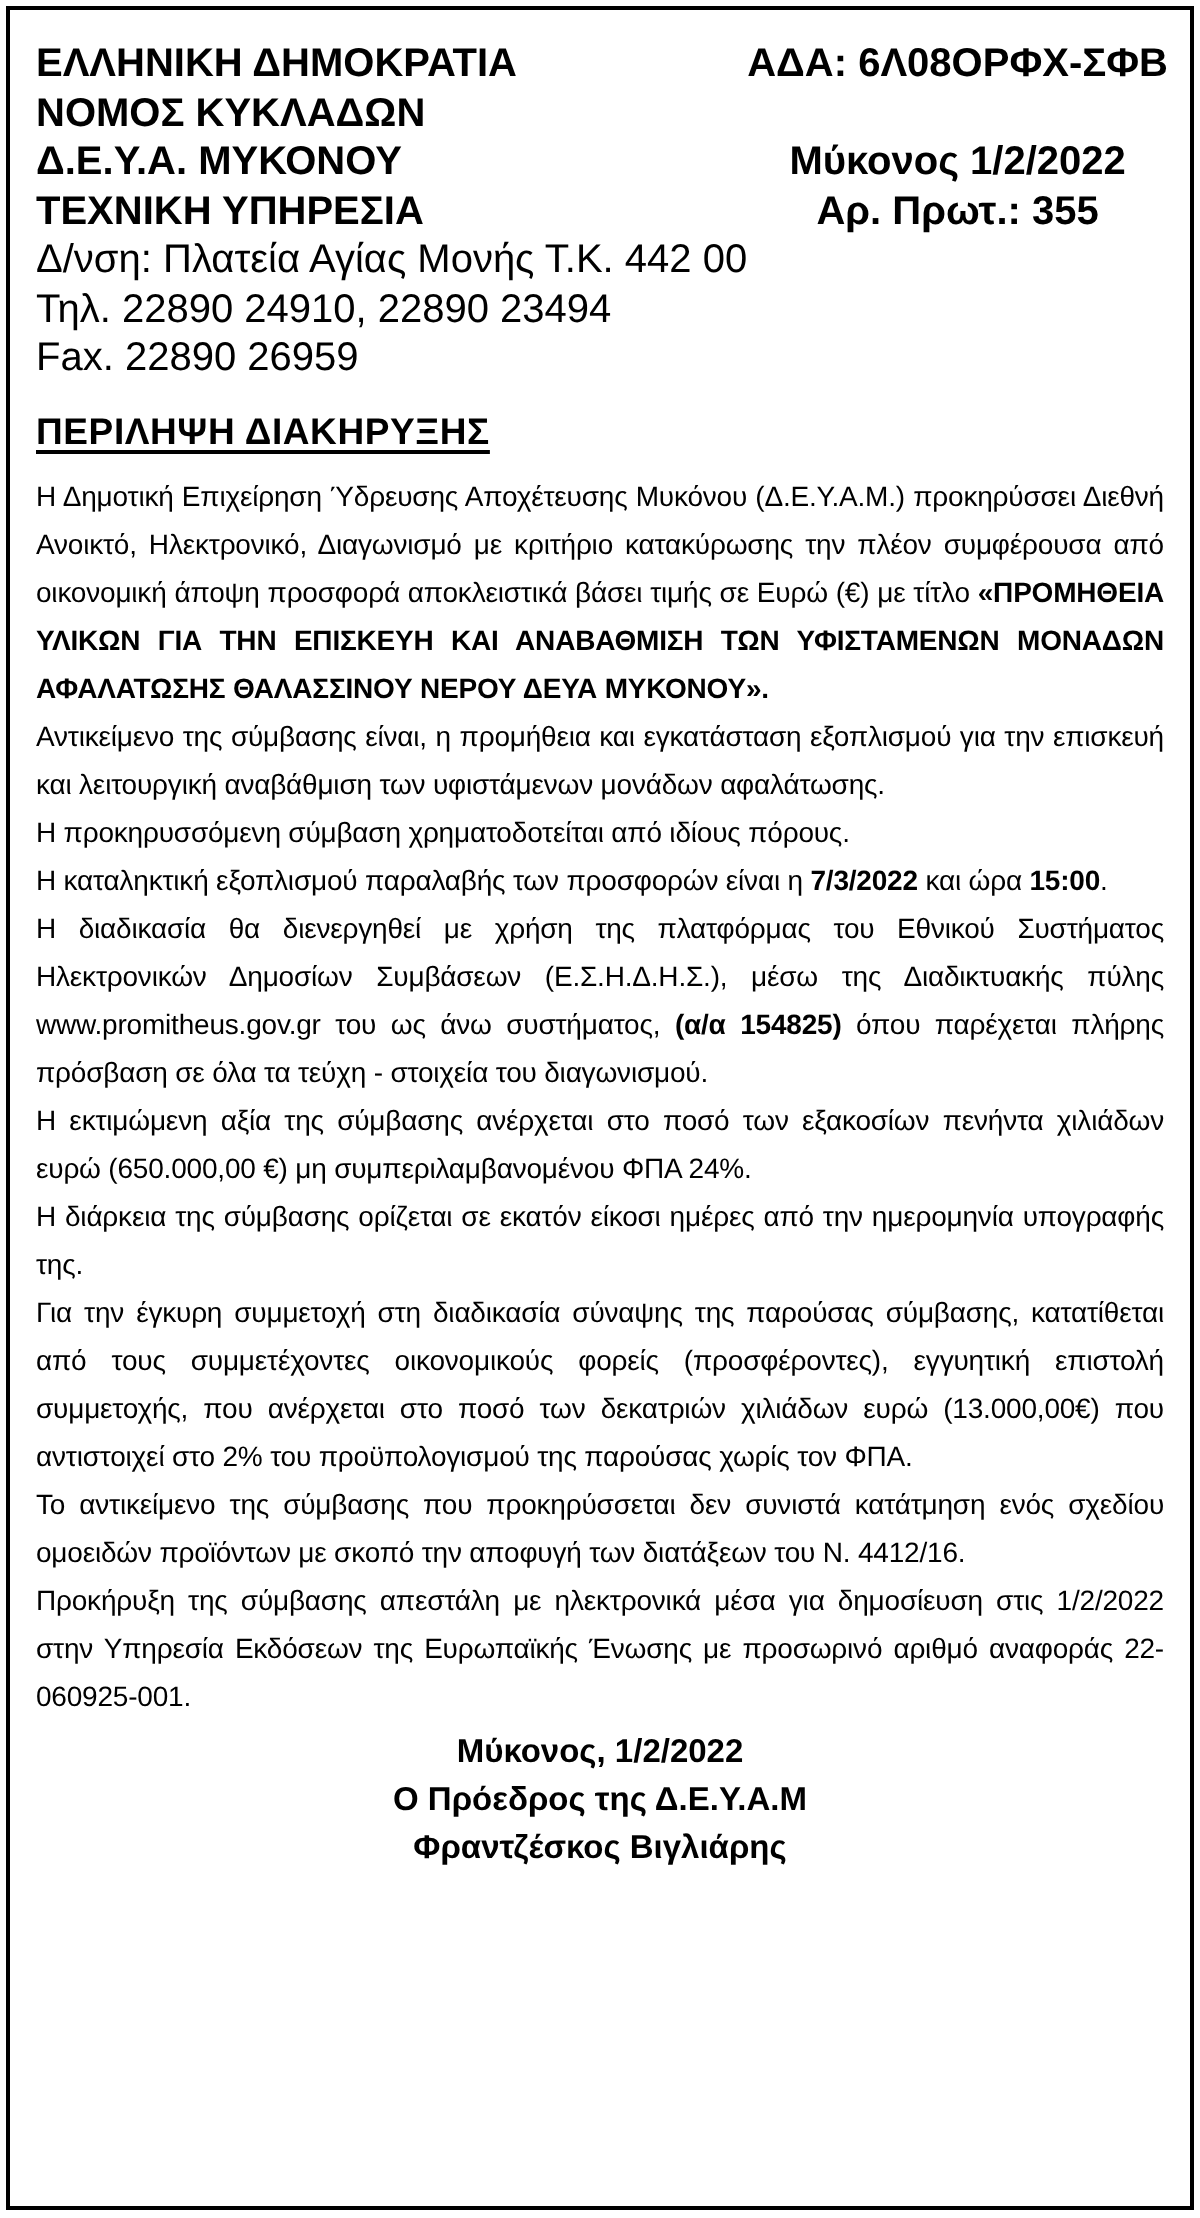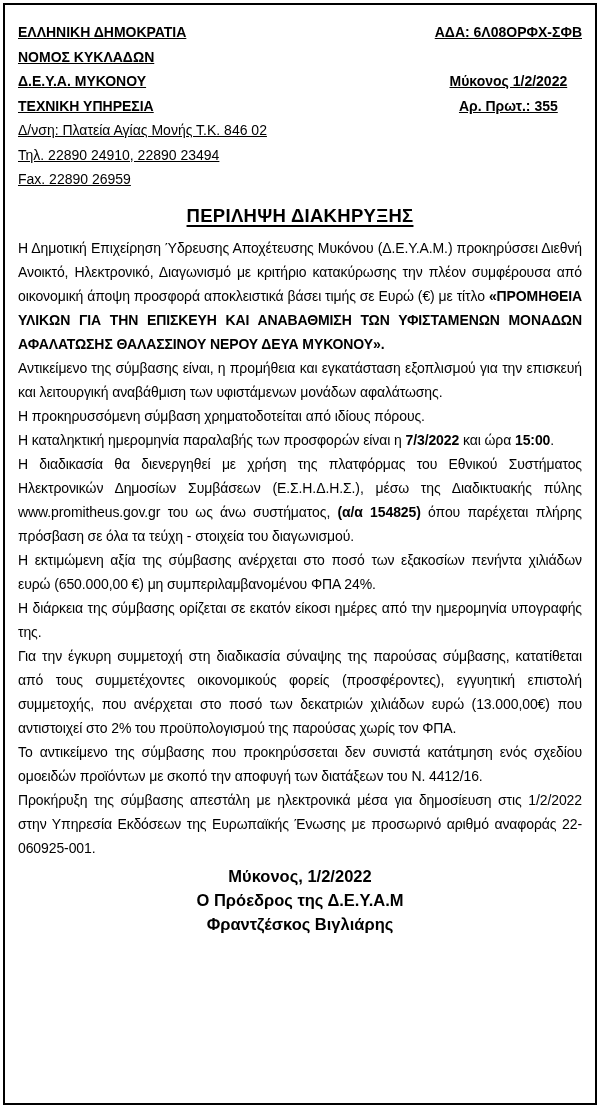--- a/index.html
+++ b/index.html
@@ -24,38 +24,37 @@
     background: #ffffff;
   }
   
   .header {
     display: flex;
     justify-content: space-between;
     align-items: flex-start;
   }
   .header-left .hline,
   .header-right .hline {
-    font-size: 14px;
+    font-size: 20px;
     line-height: 24.5px;
     white-space: nowrap;
-    text-decoration: underline;
   }
   .header-right {
     text-align: center;
   }
   .header-right .hline {
     font-weight: bold;
   }
   .hline.bold { font-weight: bold; }
   .hline.empty { min-height: 24.5px; }
 
   
   .doc-title {
     margin: 13px 0 9px 0;
-    text-align: center;
+    text-align: left;
     font-size: 18.5px;
     font-weight: bold;
     text-decoration: underline;
     text-underline-offset: 3px;
     text-decoration-thickness: 2px;
     letter-spacing: 0.3px;
   }
 
   
   .doc-body p {
@@ -82,39 +81,39 @@
 <body>
 
 <div class="page">
 
   <div class="header">
     <div class="header-left">
         <div class="hline bold">ΕΛΛΗΝΙΚΗ ΔΗΜΟΚΡΑΤΙΑ</div>
         <div class="hline bold">ΝΟΜΟΣ ΚΥΚΛΑΔΩΝ</div>
         <div class="hline bold">Δ.Ε.Υ.Α. ΜΥΚΟΝΟΥ</div>
         <div class="hline bold">ΤΕΧΝΙΚΗ ΥΠΗΡΕΣΙΑ</div>
-        <div class="hline">Δ/νση: Πλατεία Αγίας Μονής Τ.Κ. 846 02</div>
+        <div class="hline">Δ/νση: Πλατεία Αγίας Μονής Τ.Κ. 442 00</div>
         <div class="hline">Τηλ. 22890 24910, 22890 23494</div>
         <div class="hline">Fax. 22890 26959</div>
       </div>
     <div class="header-right">
         <div class="hline bold">ΑΔΑ: 6Λ08ΟΡΦΧ-ΣΦΒ</div>
         <div class="hline bold empty"></div>
         <div class="hline bold">Μύκονος 1/2/2022</div>
         <div class="hline bold">Αρ. Πρωτ.: 355</div>
       </div>
   </div>
 
   <div class="doc-title">ΠΕΡΙΛΗΨΗ ΔΙΑΚΗΡΥΞΗΣ</div>
 
   <div class="doc-body">
       <p><span class="">Η Δημοτική Επιχείρηση Ύδρευσης Αποχέτευσης Μυκόνου (Δ.Ε.Υ.Α.Μ.) προκηρύσσει Διεθνή Ανοικτό, Ηλεκτρονικό, Διαγωνισμό με κριτήριο κατακύρωσης την πλέον συμφέρουσα από οικονομική άποψη προσφορά αποκλειστικά βάσει τιμής σε Ευρώ (€) με τίτλο </span><span class="b">«ΠΡΟΜΗΘΕΙΑ ΥΛΙΚΩΝ ΓΙΑ ΤΗΝ ΕΠΙΣΚΕΥΗ ΚΑΙ ΑΝΑΒΑΘΜΙΣΗ ΤΩΝ ΥΦΙΣΤΑΜΕΝΩΝ ΜΟΝΑΔΩΝ ΑΦΑΛΑΤΩΣΗΣ ΘΑΛΑΣΣΙΝΟΥ ΝΕΡΟΥ ΔΕΥΑ ΜΥΚΟΝΟΥ».</span></p>
       <p><span class="">Αντικείμενο της σύμβασης είναι, η προμήθεια και εγκατάσταση εξοπλισμού για την επισκευή και λειτουργική αναβάθμιση των υφιστάμενων μονάδων αφαλάτωσης.</span></p>
       <p><span class="">Η προκηρυσσόμενη σύμβαση χρηματοδοτείται από ιδίους πόρους.</span></p>
-      <p><span class="">Η καταληκτική ημερομηνία παραλαβής των προσφορών είναι η </span><span class="b">7/3/2022</span><span class=""> και ώρα </span><span class="b">15:00</span><span class="">.</span></p>
+      <p><span class="">Η καταληκτική εξοπλισμού παραλαβής των προσφορών είναι η </span><span class="b">7/3/2022</span><span class=""> και ώρα </span><span class="b">15:00</span><span class="">.</span></p>
       <p><span class="">Η διαδικασία θα διενεργηθεί με χρήση της πλατφόρμας του Εθνικού Συστήματος Ηλεκτρονικών Δημοσίων Συμβάσεων (Ε.Σ.Η.Δ.Η.Σ.), μέσω της Διαδικτυακής πύλης www.promitheus.gov.gr του ως άνω συστήματος, </span><span class="b">(α/α 154825)</span><span class=""> όπου παρέχεται πλήρης πρόσβαση σε όλα τα τεύχη - στοιχεία του διαγωνισμού.</span></p>
       <p><span class="">Η εκτιμώμενη αξία της σύμβασης ανέρχεται στο ποσό των εξακοσίων πενήντα χιλιάδων ευρώ (650.000,00 €) μη συμπεριλαμβανομένου ΦΠΑ 24%.</span></p>
       <p><span class="">Η διάρκεια της σύμβασης ορίζεται σε εκατόν είκοσι ημέρες από την ημερομηνία υπογραφής της.</span></p>
       <p><span class="">Για την έγκυρη συμμετοχή στη διαδικασία σύναψης της παρούσας σύμβασης, κατατίθεται από τους συμμετέχοντες οικονομικούς φορείς (προσφέροντες), εγγυητική επιστολή συμμετοχής, που ανέρχεται στο ποσό των δεκατριών χιλιάδων ευρώ (13.000,00€) που αντιστοιχεί στο 2% του προϋπολογισμού της παρούσας χωρίς τον ΦΠΑ.</span></p>
       <p><span class="">Το αντικείμενο της σύμβασης που προκηρύσσεται δεν συνιστά κατάτμηση ενός σχεδίου ομοειδών προϊόντων με σκοπό την αποφυγή των διατάξεων του Ν. 4412/16.</span></p>
       <p><span class="">Προκήρυξη της σύμβασης απεστάλη με ηλεκτρονικά μέσα για δημοσίευση στις 1/2/2022 στην Υπηρεσία Εκδόσεων της Ευρωπαϊκής Ένωσης με προσωρινό αριθμό αναφοράς 22-060925-001.</span></p>
     </div>
 
   <div class="signature">
       <div class="sline">Μύκονος, 1/2/2022</div>

